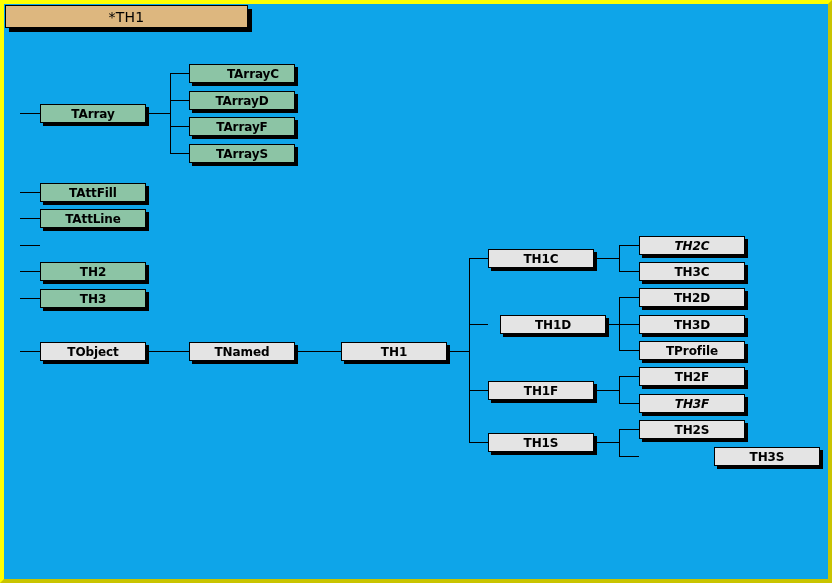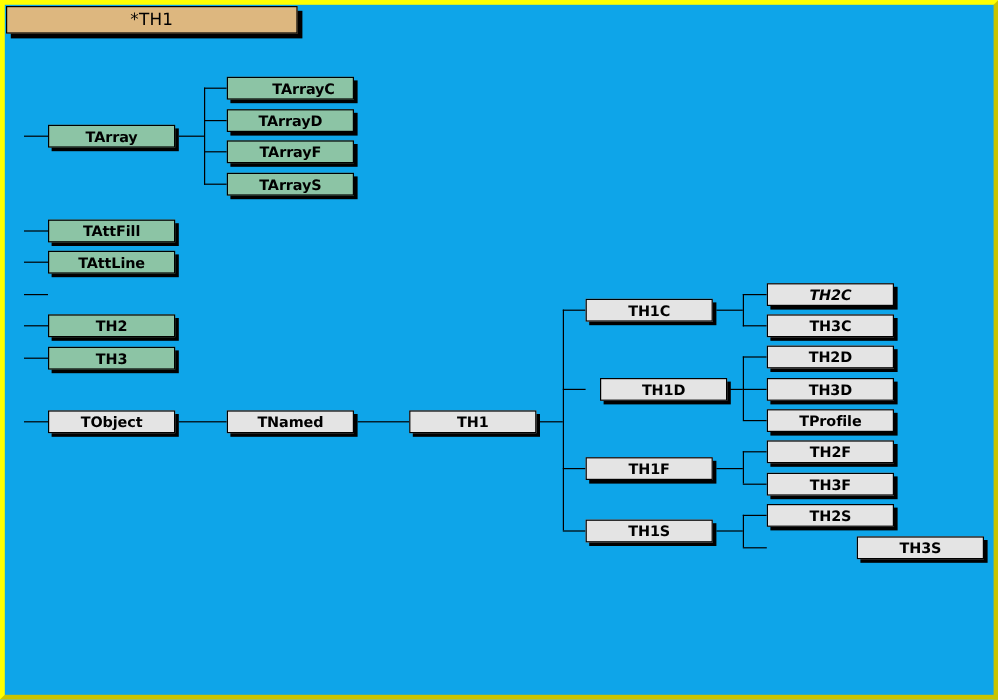--- a/index.html
+++ b/index.html
@@ -200,21 +200,21 @@
   </div>
   <div class="node grey" style="left:635px; top:311px; width:106px;">
     <span class="nlabel">TH3D</span>
   </div>
   <div class="node grey" style="left:635px; top:337px; width:106px;">
     <span class="nlabel">TProfile</span>
   </div>
   <div class="node grey" style="left:635px; top:363px; width:106px;">
     <span class="nlabel">TH2F</span>
   </div>
-  <div class="node grey" style="left:635px; top:390px; width:106px;">
+  <div class="node grey" style="left:635px; top:390px; width:106px;font-style:italic;">
     <span class="nlabel">TH3F</span>
   </div>
   <div class="node grey" style="left:635px; top:416px; width:106px;">
     <span class="nlabel">TH2S</span>
   </div>
   <div class="node grey" style="left:665px; top:443px; width:106px;margin-left:45px;">
     <span class="nlabel">TH3S</span>
   </div>
 
 </div>

